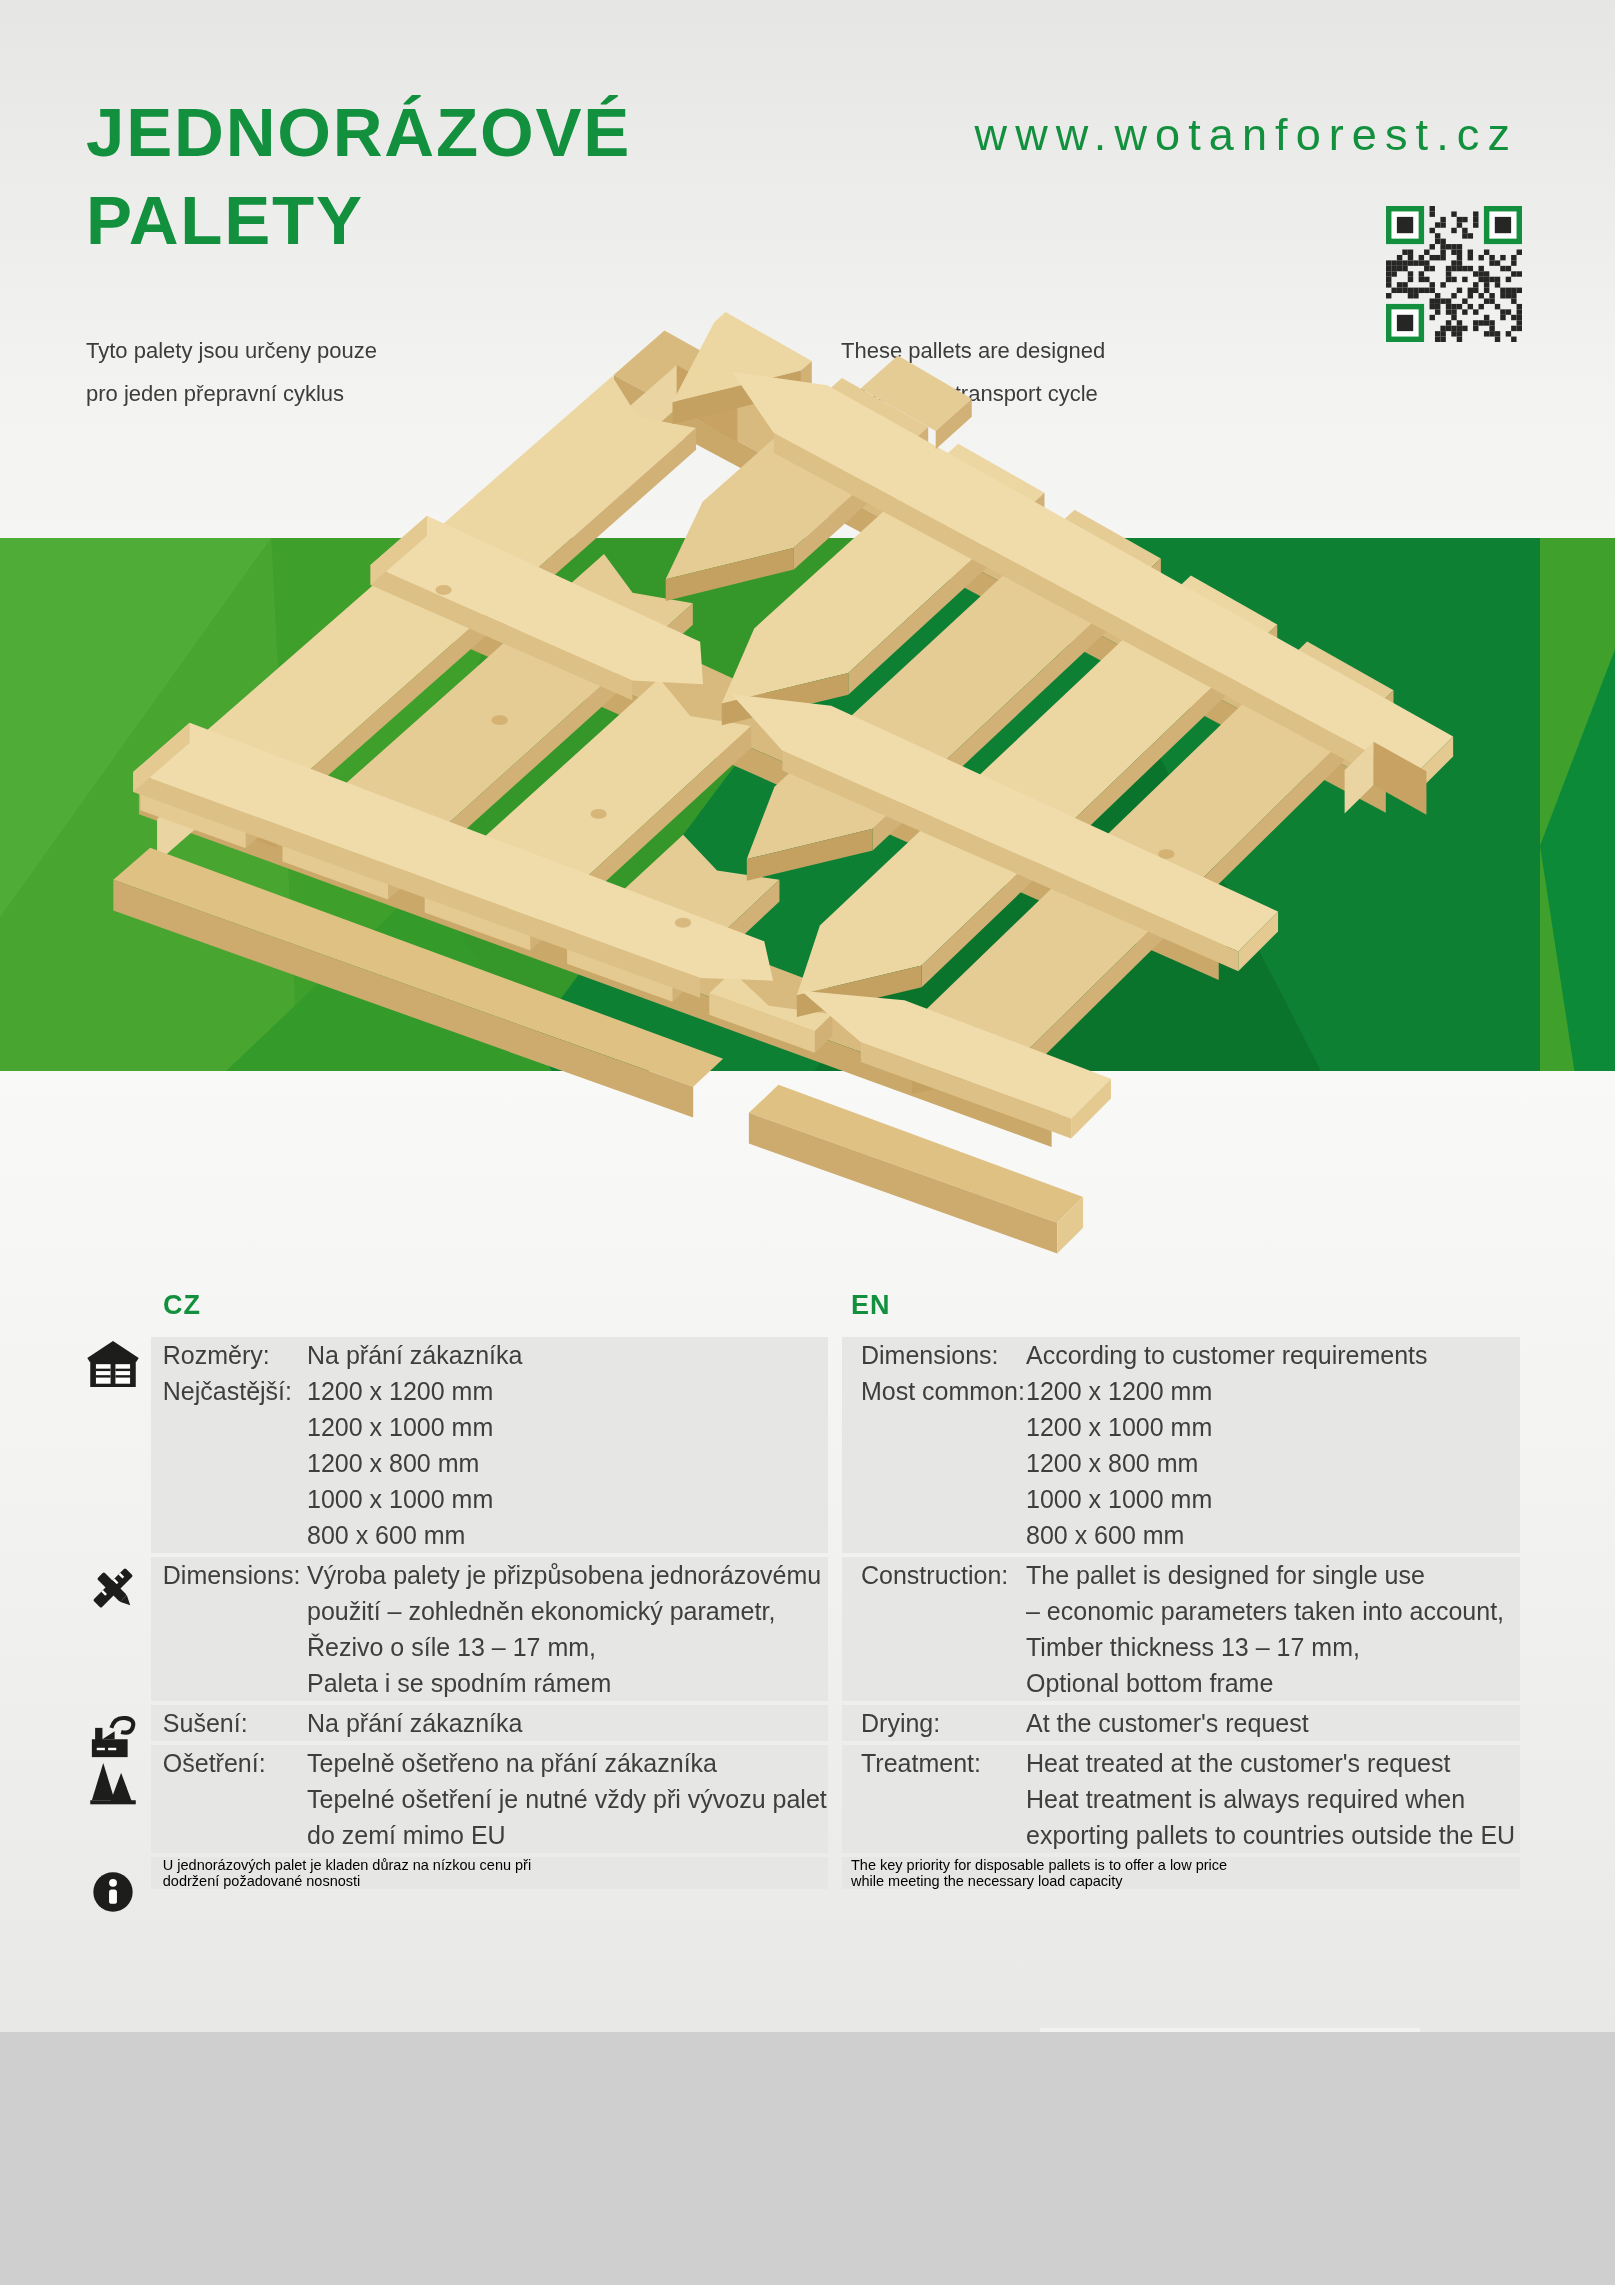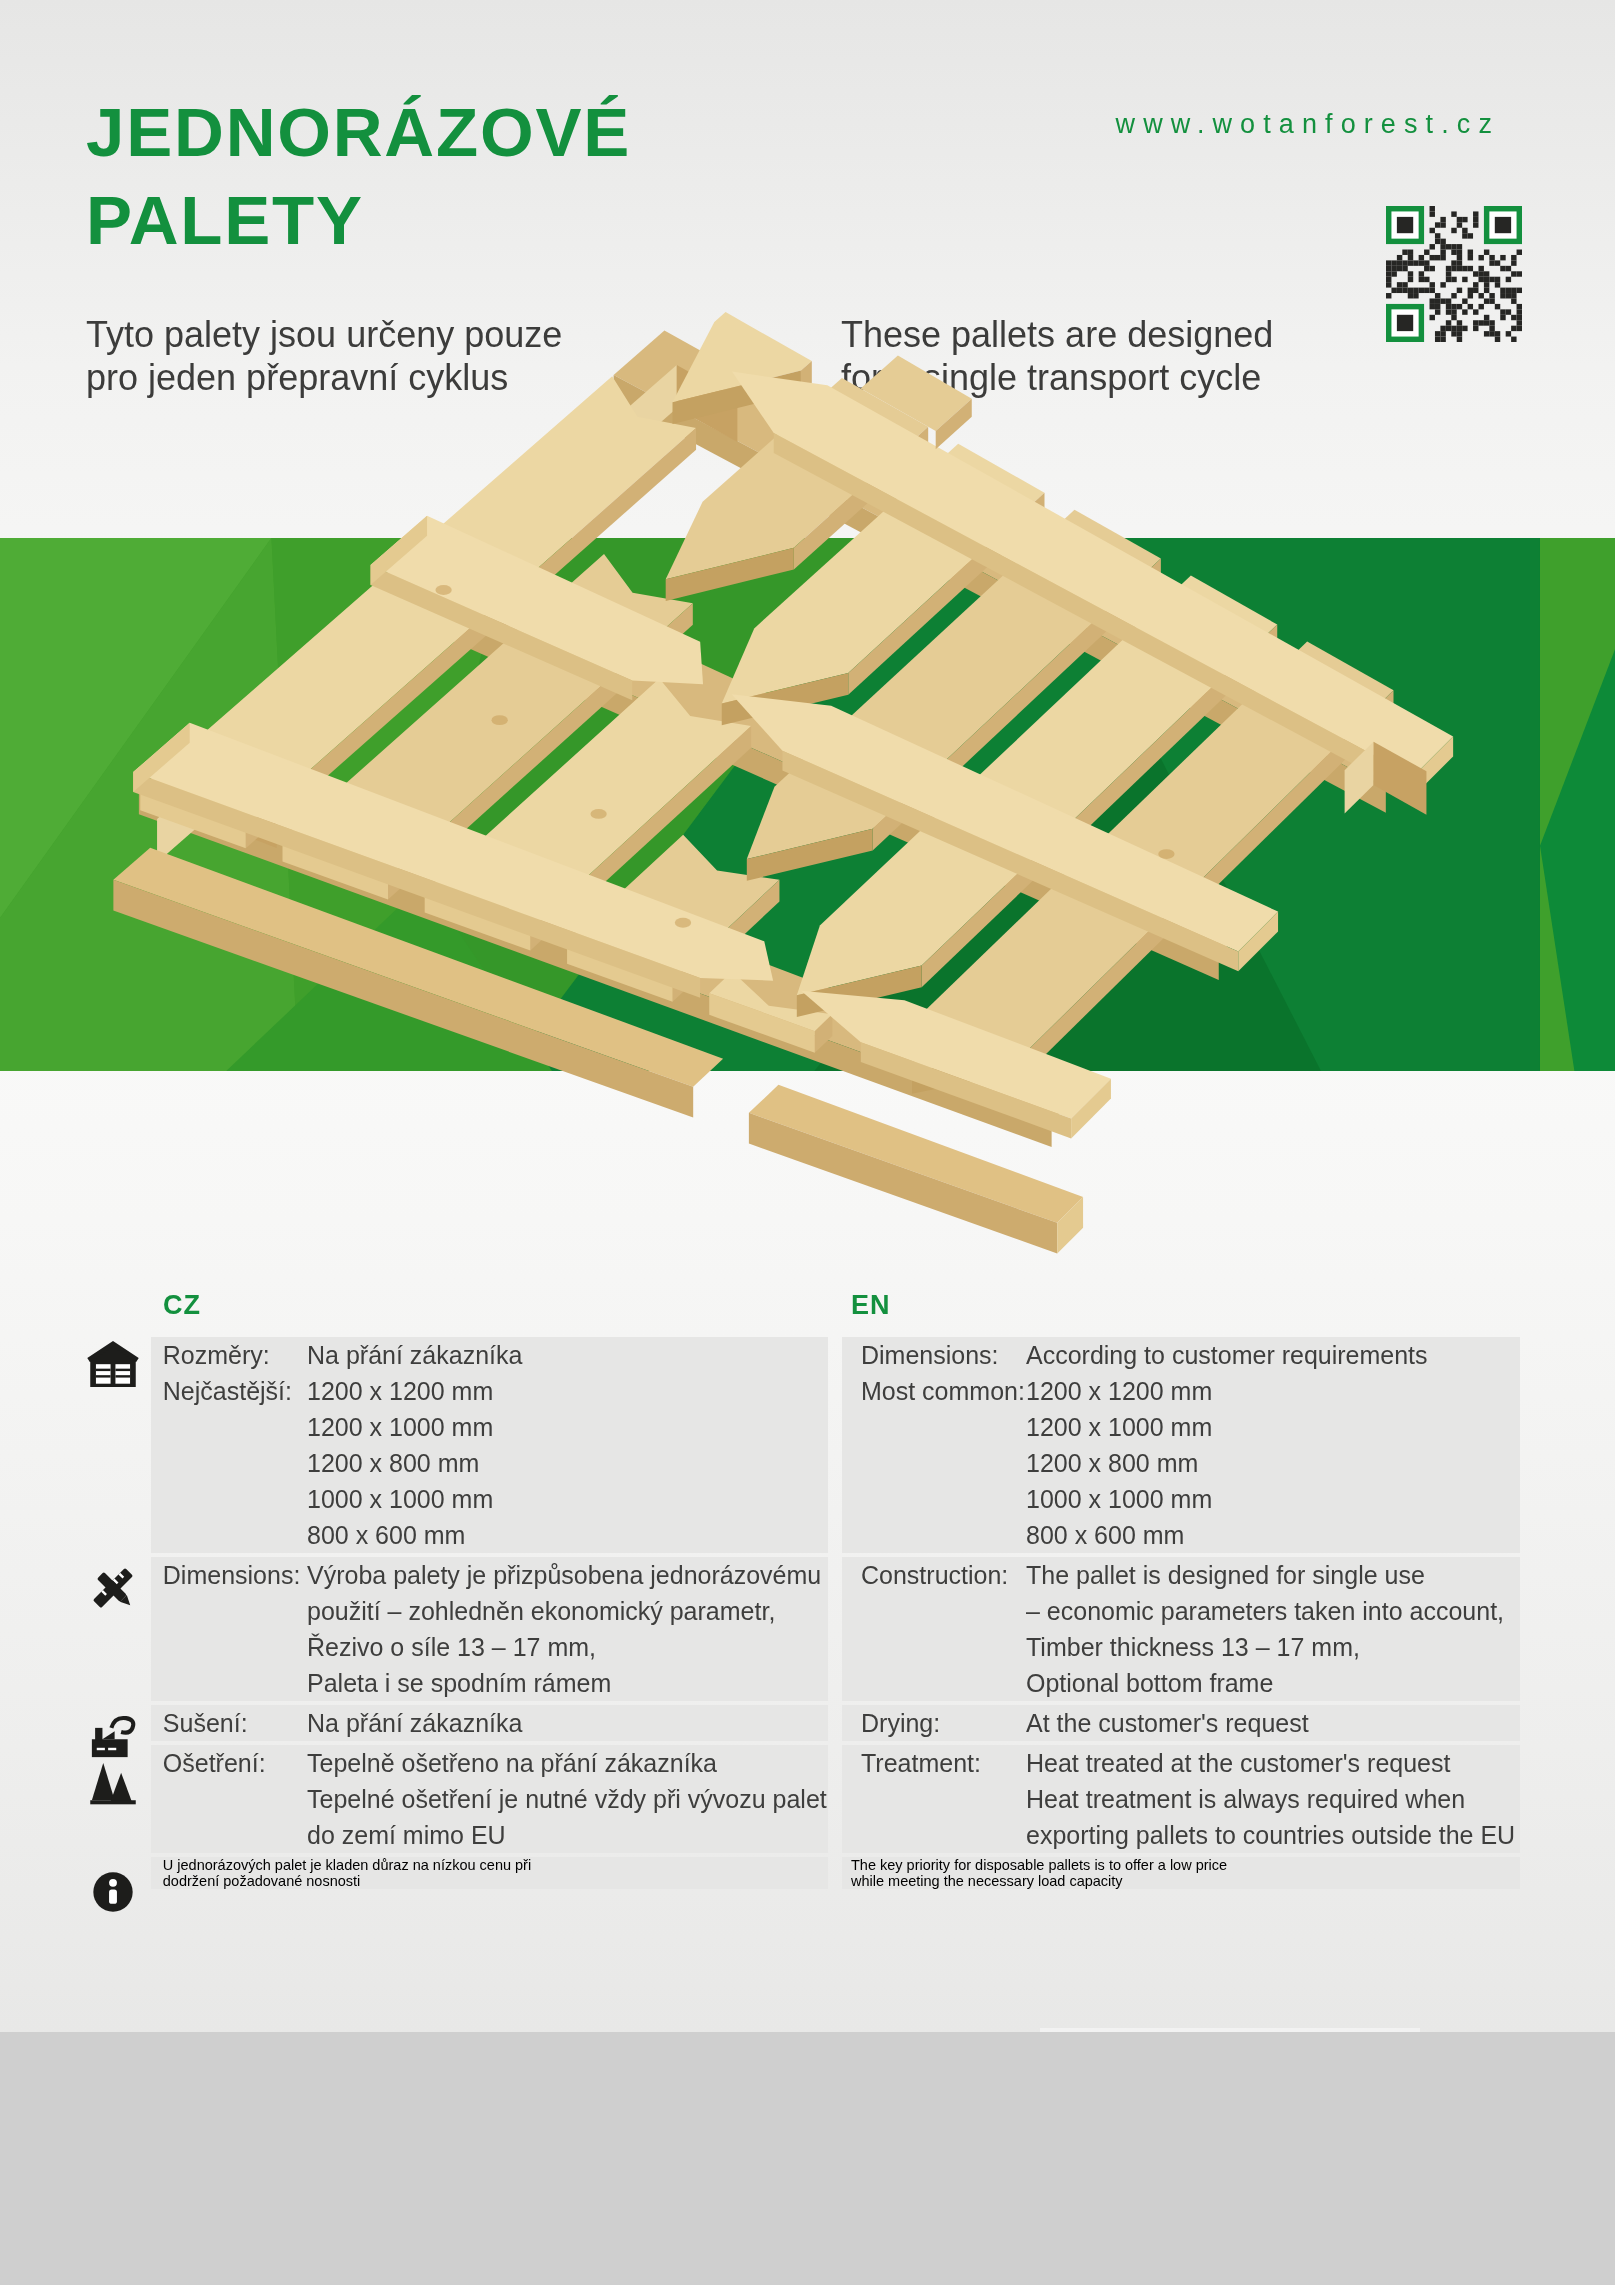--- a/index.html
+++ b/index.html
@@ -2,23 +2,23 @@
 <html style="font-size:14.5px"><head>
 <meta charset="utf-8">
 <style>
   html,body{margin:0;padding:0;}
   body{font-family:"Liberation Sans", sans-serif; background:#cfcfcf;}
   .page{position:relative;width:1616px;height:2032px;margin:0 auto;overflow:hidden;
         background:linear-gradient(180deg,#e6e6e5 0%,#f2f2f1 18%,#fbfbfa 42%,#f7f7f6 60%,#eeeeed 86%,#e8e8e7 100%);}
   
   .title{position:absolute;left:86px;top:89px;font-size:69px;line-height:88px;font-weight:700;
          letter-spacing:1.8px;color:#13903e;}
-  .website{position:absolute;right:116px;top:109px;font-size:27px;letter-spacing:8.1px;color:#13903e;}
+  .website{position:absolute;right:98px;top:109px;font-size:45px;letter-spacing:8.1px;color:#13903e;}
   .qr{position:absolute;left:1386px;top:206px;width:136px;height:136px;}
-  .intro{position:absolute;top:313px;font-size:36px;line-height:43px;color:#3c3c3b;}
+  .intro{position:absolute;top:329px;font-size:22px;line-height:43px;color:#3c3c3b;}
   .intro.cz{left:86px;} .intro.en{left:841px;}
   
   .band{position:absolute;left:0;top:538px;width:1616px;height:533px;}
   .pallet{position:absolute;left:72px;top:262px;width:1429px;height:1067px;}
   .watermark{position:absolute;background:rgba(255,255,255,0.45);}
   
   .spec-heading{position:absolute;top:1290px;font-size:27px;font-weight:700;color:#13903e;letter-spacing:0.9px;text-align:center;}
   .spec-heading.cz{left:163px;} .spec-heading.en{left:851px;}
   .spec-col{position:absolute;top:1337px;}
   .spec-col.cz{left:151px;width:677px;}

